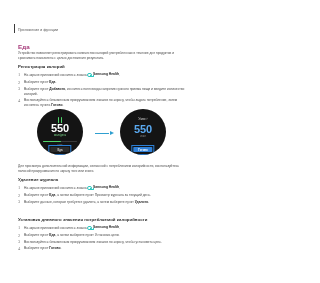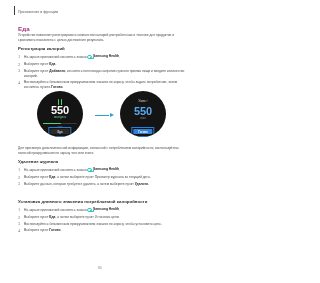--- a/index.html
+++ b/index.html
@@ -9,20 +9,21 @@
     background: #ffffff;
     font-family: "Liberation Serif", serif;
     overflow: hidden;
   }
   .page {
     position: relative;
     width: 200px;
     height: 244px;
     background: #ffffff;
     padding: 16px;
+    margin-top: 18px;
   }
 
   
   .header {
     position: absolute;
     top: 7px;
     left: 18px;
     right: 14px;
     height: 9px;
     display: flex;

